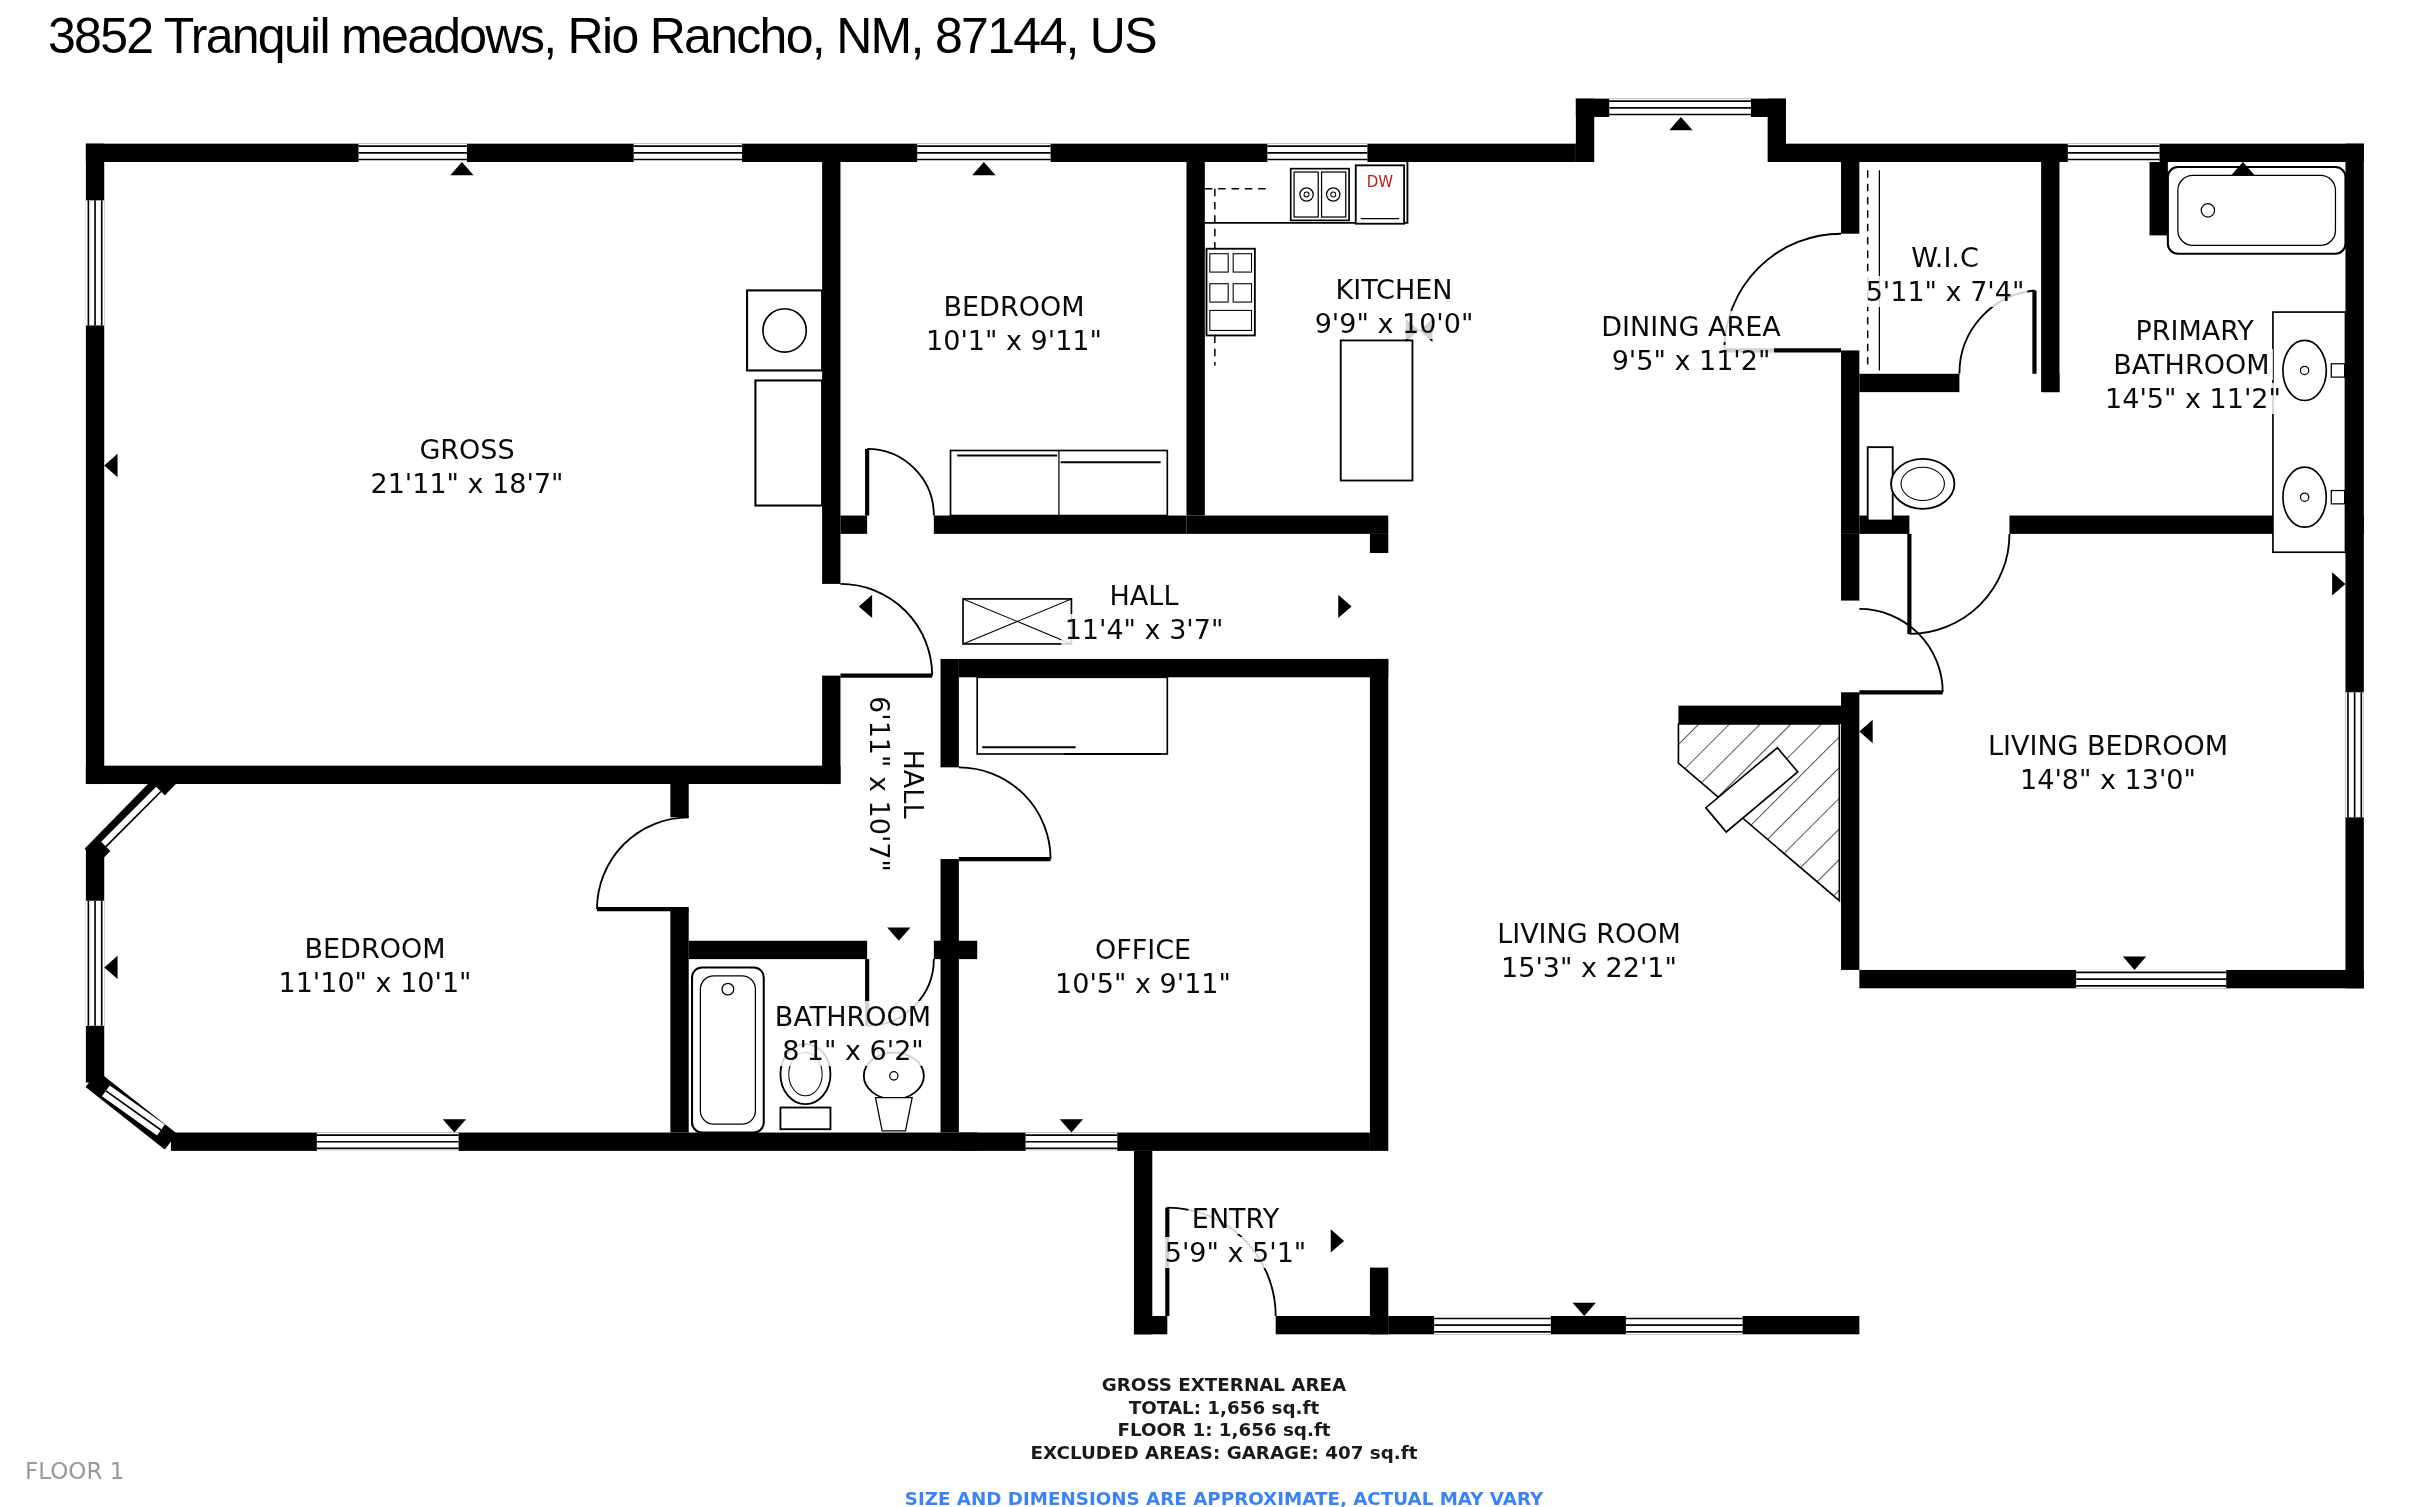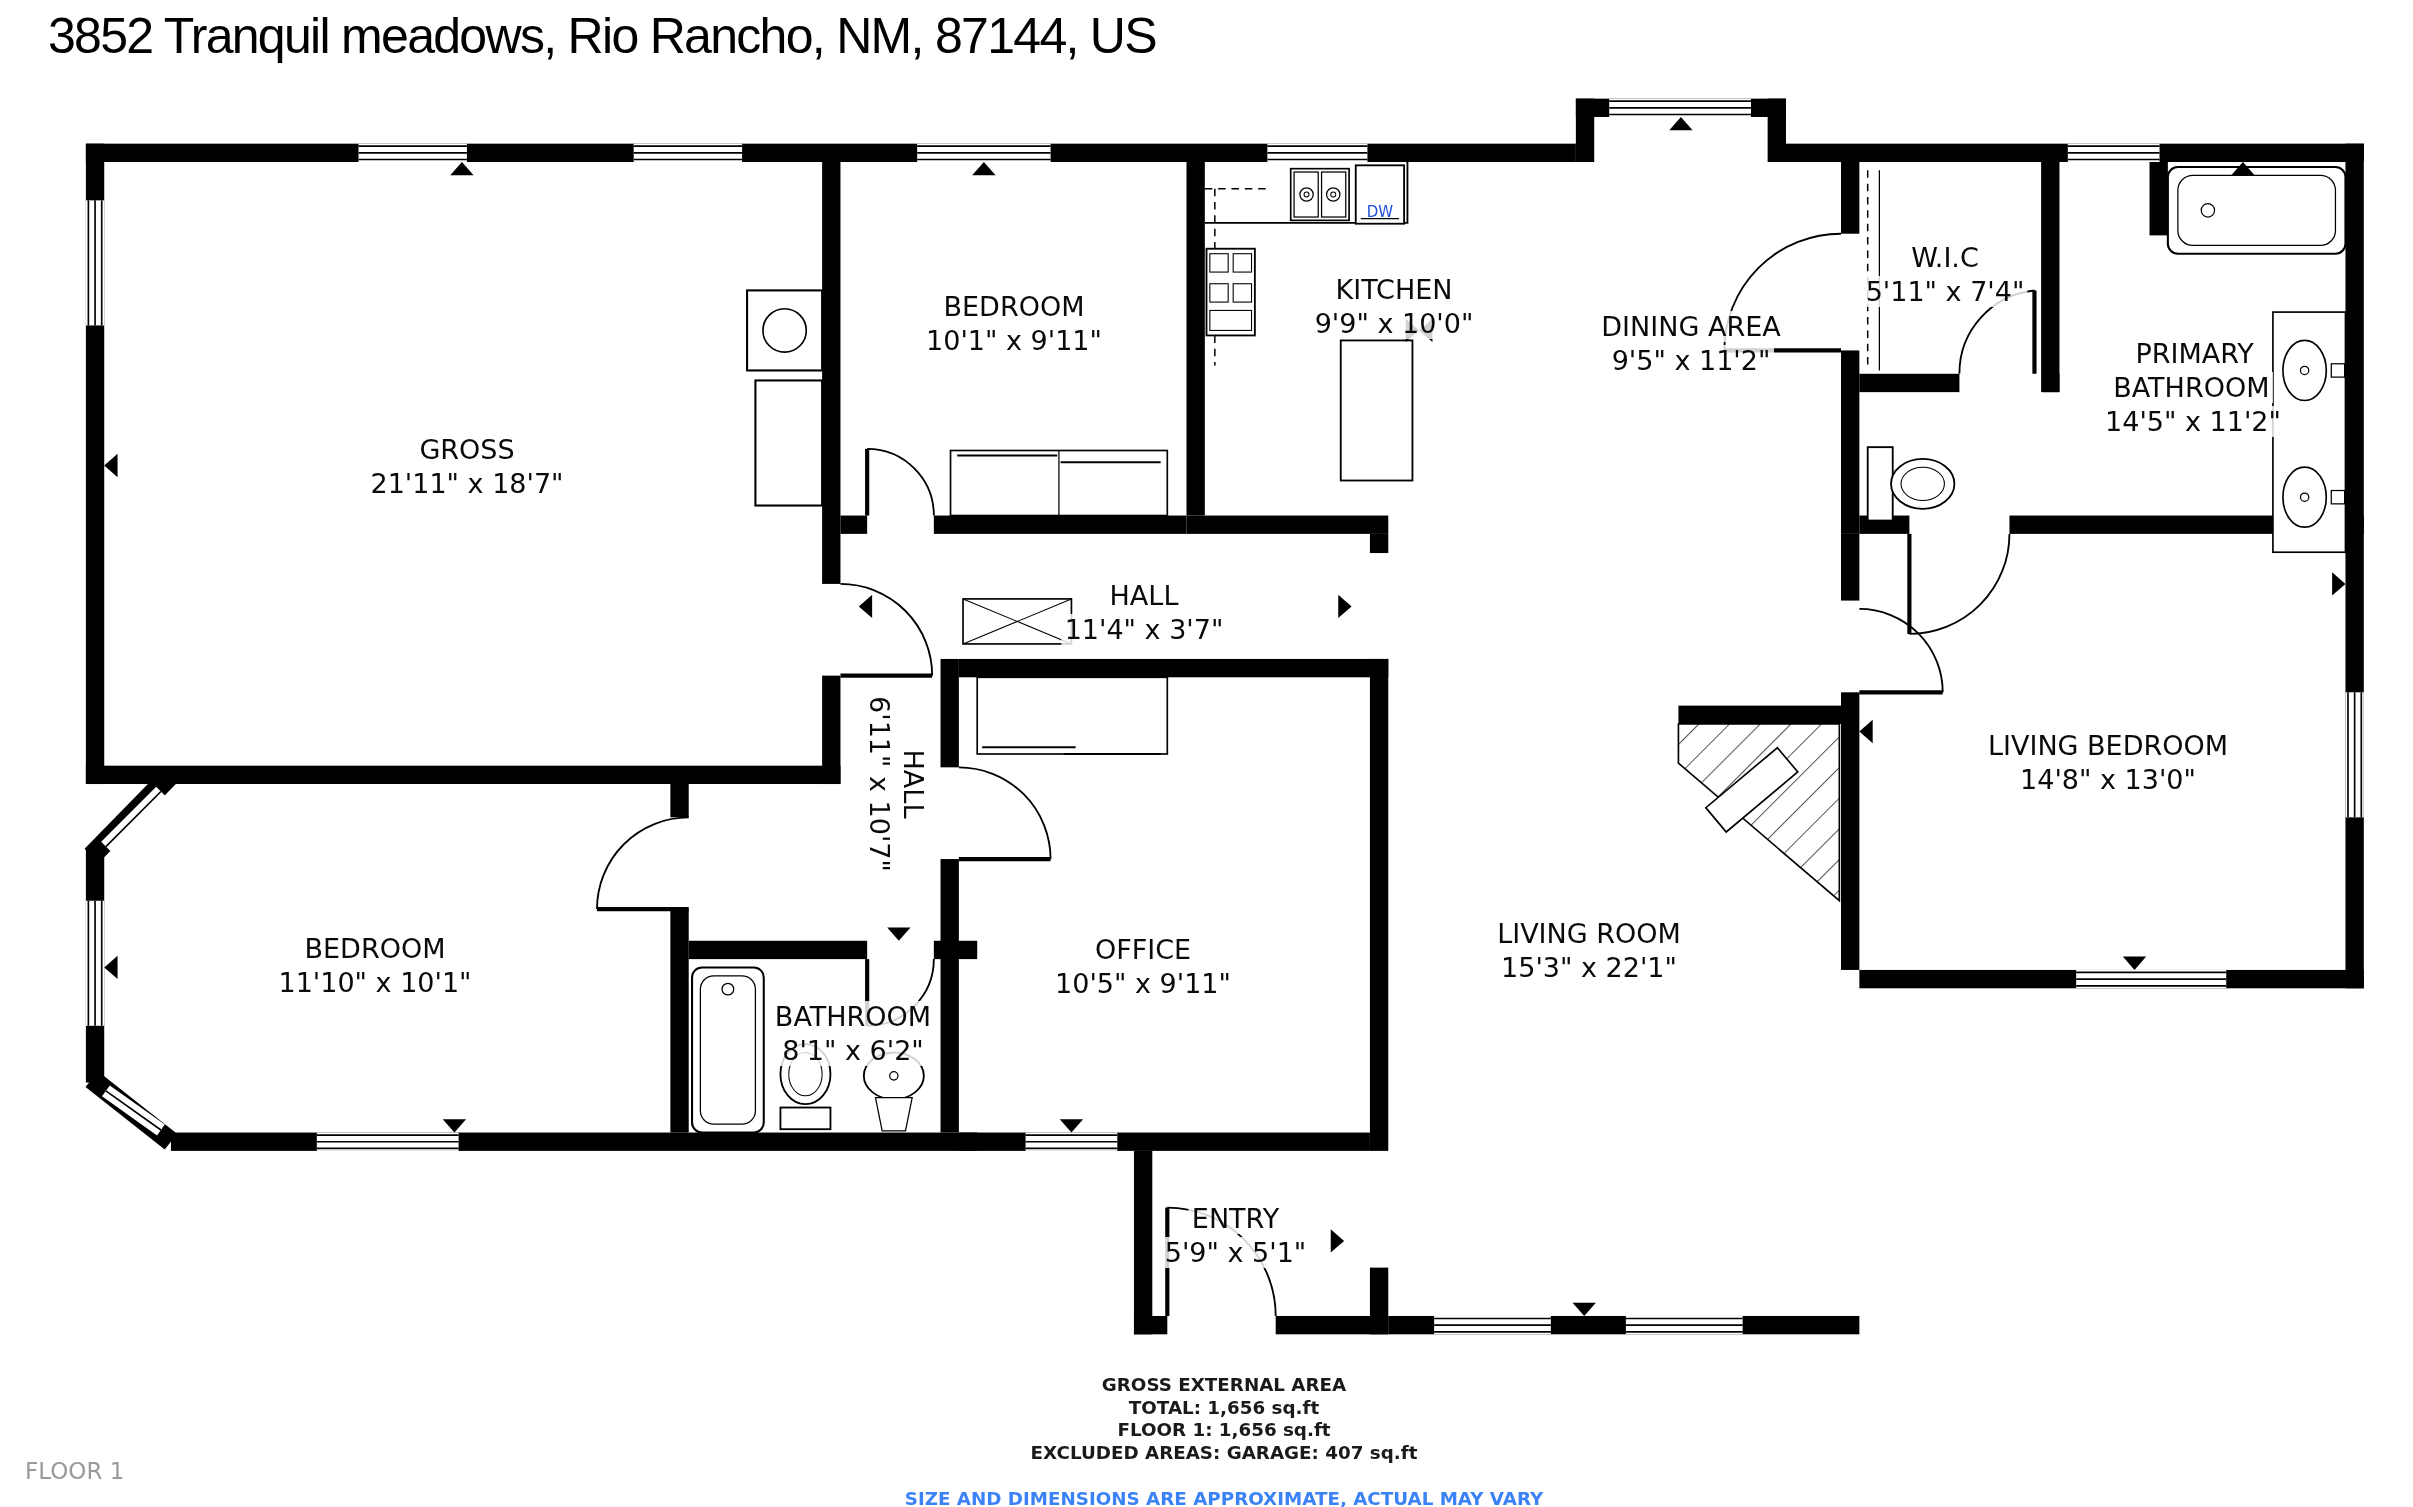--- a/index.html
+++ b/index.html
@@ -3,21 +3,21 @@
 <meta charset="utf-8">
 <style>
   html,body{margin:0;padding:0;background:#fff;}
   body{width:2413px;height:1508px;position:relative;font-family:"DejaVu Sans","Liberation Sans",sans-serif;}
   #plan-svg{position:absolute;left:0;top:0;}
   .title{position:absolute;left:48px;top:6.7px;font-size:50px;font-weight:500;letter-spacing:-1.7px;color:#000;white-space:nowrap;font-family:"Liberation Sans",sans-serif;}
   .room-label{position:absolute;transform:translate(-50%,-50%);text-align:center;font-size:27px;line-height:34px;color:#0a0a0a;white-space:nowrap;}
   .room-label span{background:rgba(255,255,255,.82);padding:0 3.3px;}
   .room-label.wrap{white-space:normal;width:250px;}
   .room-label.vert{transform:translate(-50%,-50%) rotate(90deg);}
-  .fixture-label{position:absolute;transform:translate(-50%,-50%);font-size:15px;color:#1d4ed8;margin-top:30px;}
+  .fixture-label{position:absolute;transform:translate(-50%,-50%);font-size:15px;color:#b91c1c;}
   .footer{position:absolute;left:1224px;top:1374px;transform:translateX(-50%);text-align:center;font-size:18.3px;line-height:22.5px;color:#1a1a1a;font-weight:600;white-space:nowrap;}
   .footer .disclaimer{color:#3b82f6;font-weight:700;margin-top:24px;}
   .floor-tag{position:absolute;left:25px;top:1458px;font-size:23px;color:#9a9a9a;}
 </style>
 </head>
 <body>
 
 <div class="title">3852 Tranquil meadows, Rio Rancho, NM, 87144, US</div>
 
 <svg id="plan-svg" width="2413" height="1508" viewBox="0 0 2894 1808" xmlns="http://www.w3.org/2000/svg">
@@ -317,21 +317,21 @@
   <span>9'9" x 10'0"</span>
 </div>
 <div class="room-label" style="left:1691px;top:344px;">
   <span>DINING AREA</span><br>
   <span>9'5" x 11'2"</span>
 </div>
 <div class="room-label" style="left:1945px;top:275px;">
   <span>W.I.C</span><br>
   <span>5'11" x 7'4"</span>
 </div>
-<div class="room-label wrap" style="left:2193px;top:388px;">
+<div class="room-label wrap" style="left:2193px;top:365px;">
   <span>PRIMARY BATHROOM</span><br>
   <span>14'5" x 11'2"</span>
 </div>
 <div class="room-label" style="left:1144px;top:613px;">
   <span>HALL</span><br>
   <span>11'4" x 3'7"</span>
 </div>
 <div class="room-label vert" style="left:896px;top:784px;">
   <span>HALL</span><br>
   <span>6'11" x 10'7"</span>

